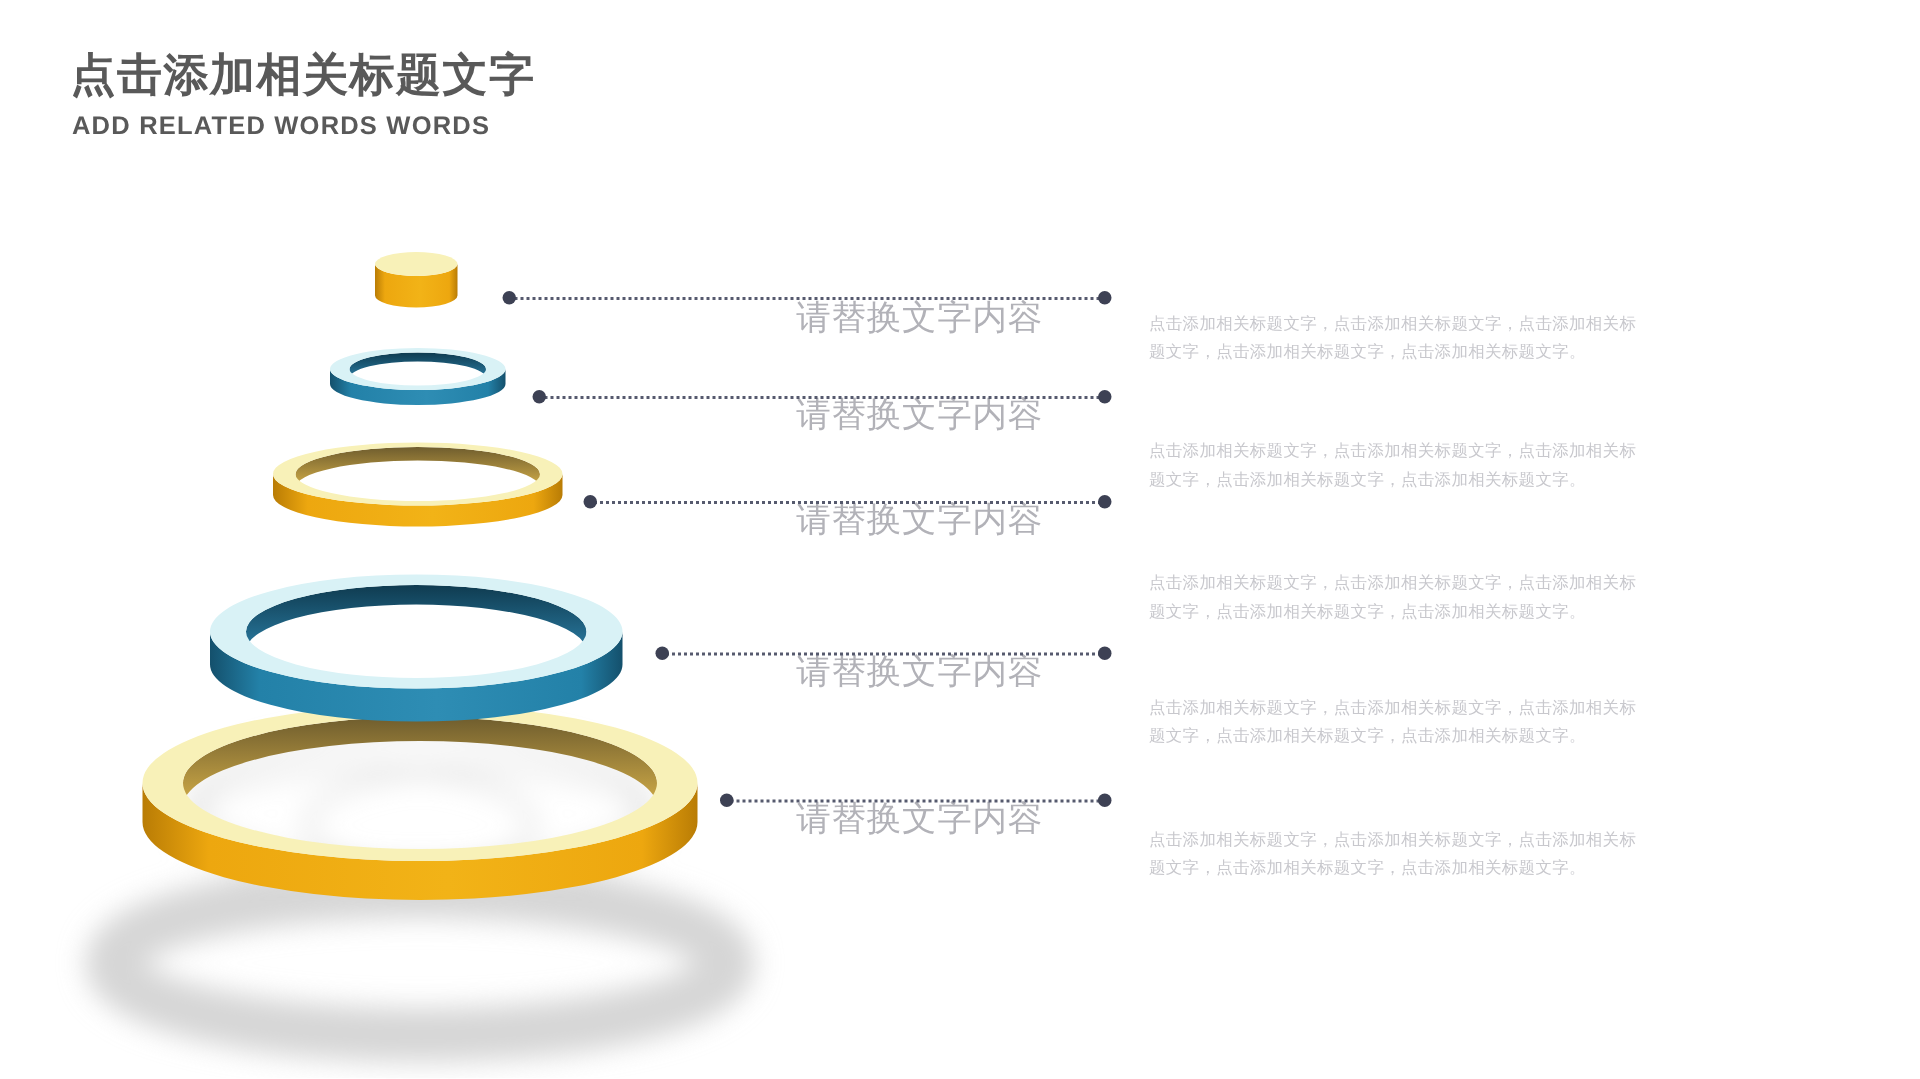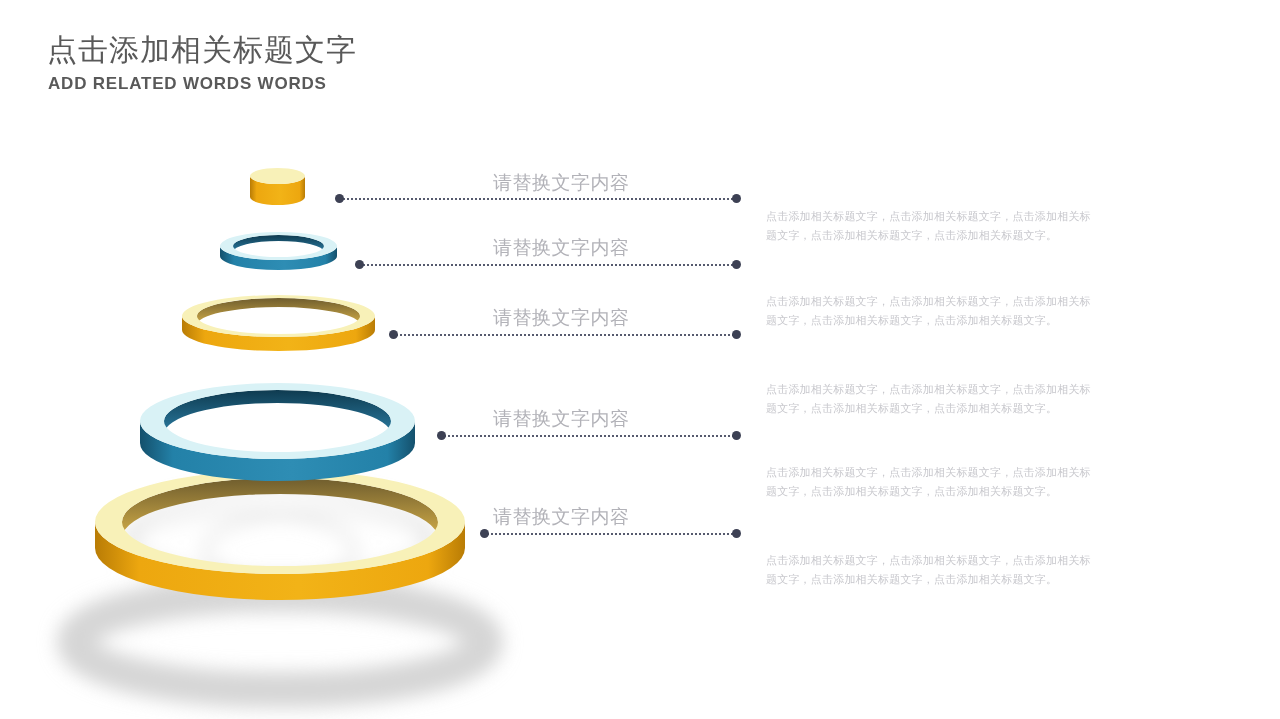--- a/index.html
+++ b/index.html
@@ -2,33 +2,34 @@
 <html style="--c-title-text: #595959; --c-label-text: #b2b2b8; --c-body-text: #c8c8cd; --c-connector: #565a6e; --c-dot: #3d4154; --c-gold-top: #f8f1b8; --c-gold-side: #eda70f; --c-gold-side-bright: #f2b317; --c-gold-side-dark: #b97c05; --c-gold-inner-dark: #6f5d2e; --c-gold-inner-light: #d2ad48; --c-blue-top: #d9f2f6; --c-blue-side: #2381a8; --c-blue-side-bright: #2e8db4; --c-blue-side-dark: #14506c; --c-blue-inner-dark: #0f3b50; --c-blue-inner-light: #2a7ba1; --c-shadow: #cfcfcf; --c-shadow-light: #d8d8d8;"><head>
 <meta charset="utf-8">
 <style>
   html,body{margin:0;padding:0;background:#fff;}
   .slide{
     position:relative;width:1280px;height:719px;background:#ffffff;overflow:hidden;
     font-family:"Liberation Sans","DejaVu Sans",sans-serif;
   }
   .title{
     position:absolute;left:47px;top:30px;margin:0;
-    font-size:30px;font-weight:400;letter-spacing:1px;
+    font-size:30px;font-weight:700;letter-spacing:1px;
     color:var(--c-title-text,#595959);
   }
   .subtitle{
     position:absolute;left:48px;top:74px;margin:0;
     font-size:17px;font-weight:700;letter-spacing:0.8px;
     color:var(--c-title-text,#595959);
   }
   .rings-svg{position:absolute;left:0;top:0;}
   .row-label{
-    position:absolute;width:240px;text-align:left;
-    font-size:19px;letter-spacing:0.5px;line-height:22px;
+    position:absolute;width:240px;text-align:center;
+    font-size:23px;letter-spacing:0.5px;line-height:22px;
     color:var(--c-label-text,#b2b2b8);
+    margin-top:28px;
   }
   .connector{
     position:absolute;height:0;
     border-top:2px dotted var(--c-connector,#565a6e);
   }
   .dot{
     position:absolute;width:9px;height:9px;border-radius:50%;
     background:var(--c-dot,#3d4154);top:-6px;
   }
   .dot-l{left:-4px;}

